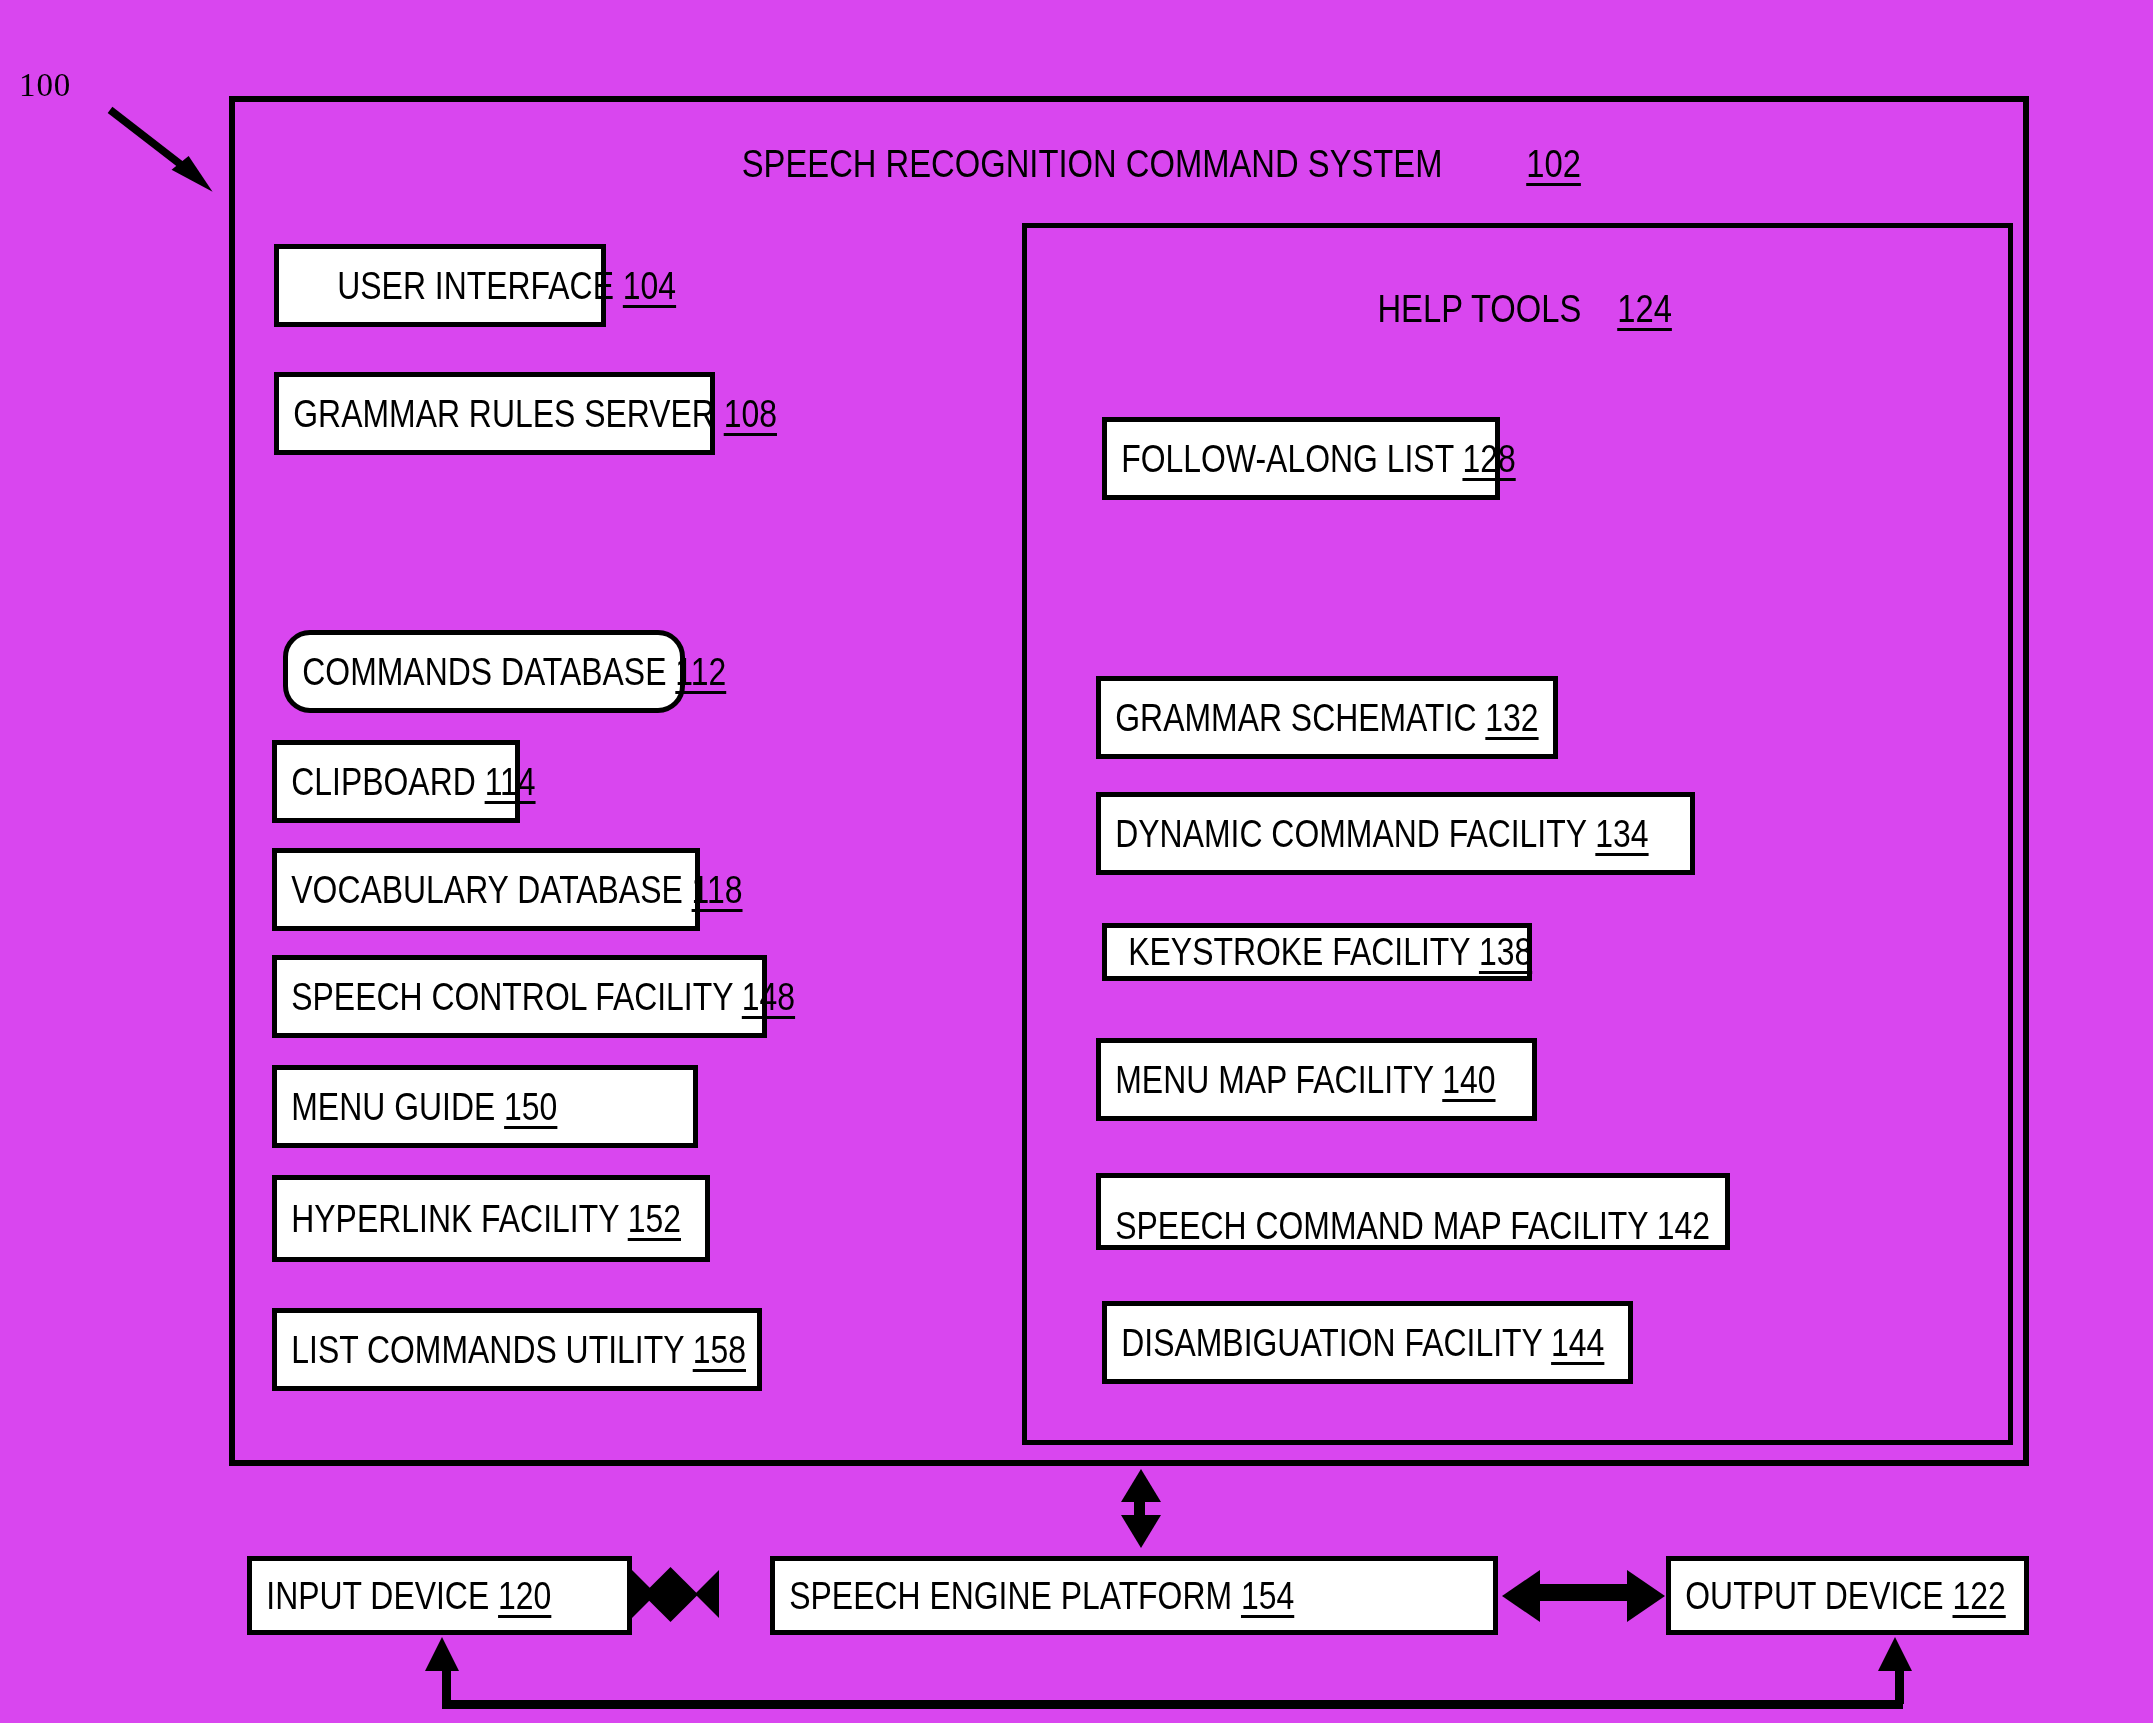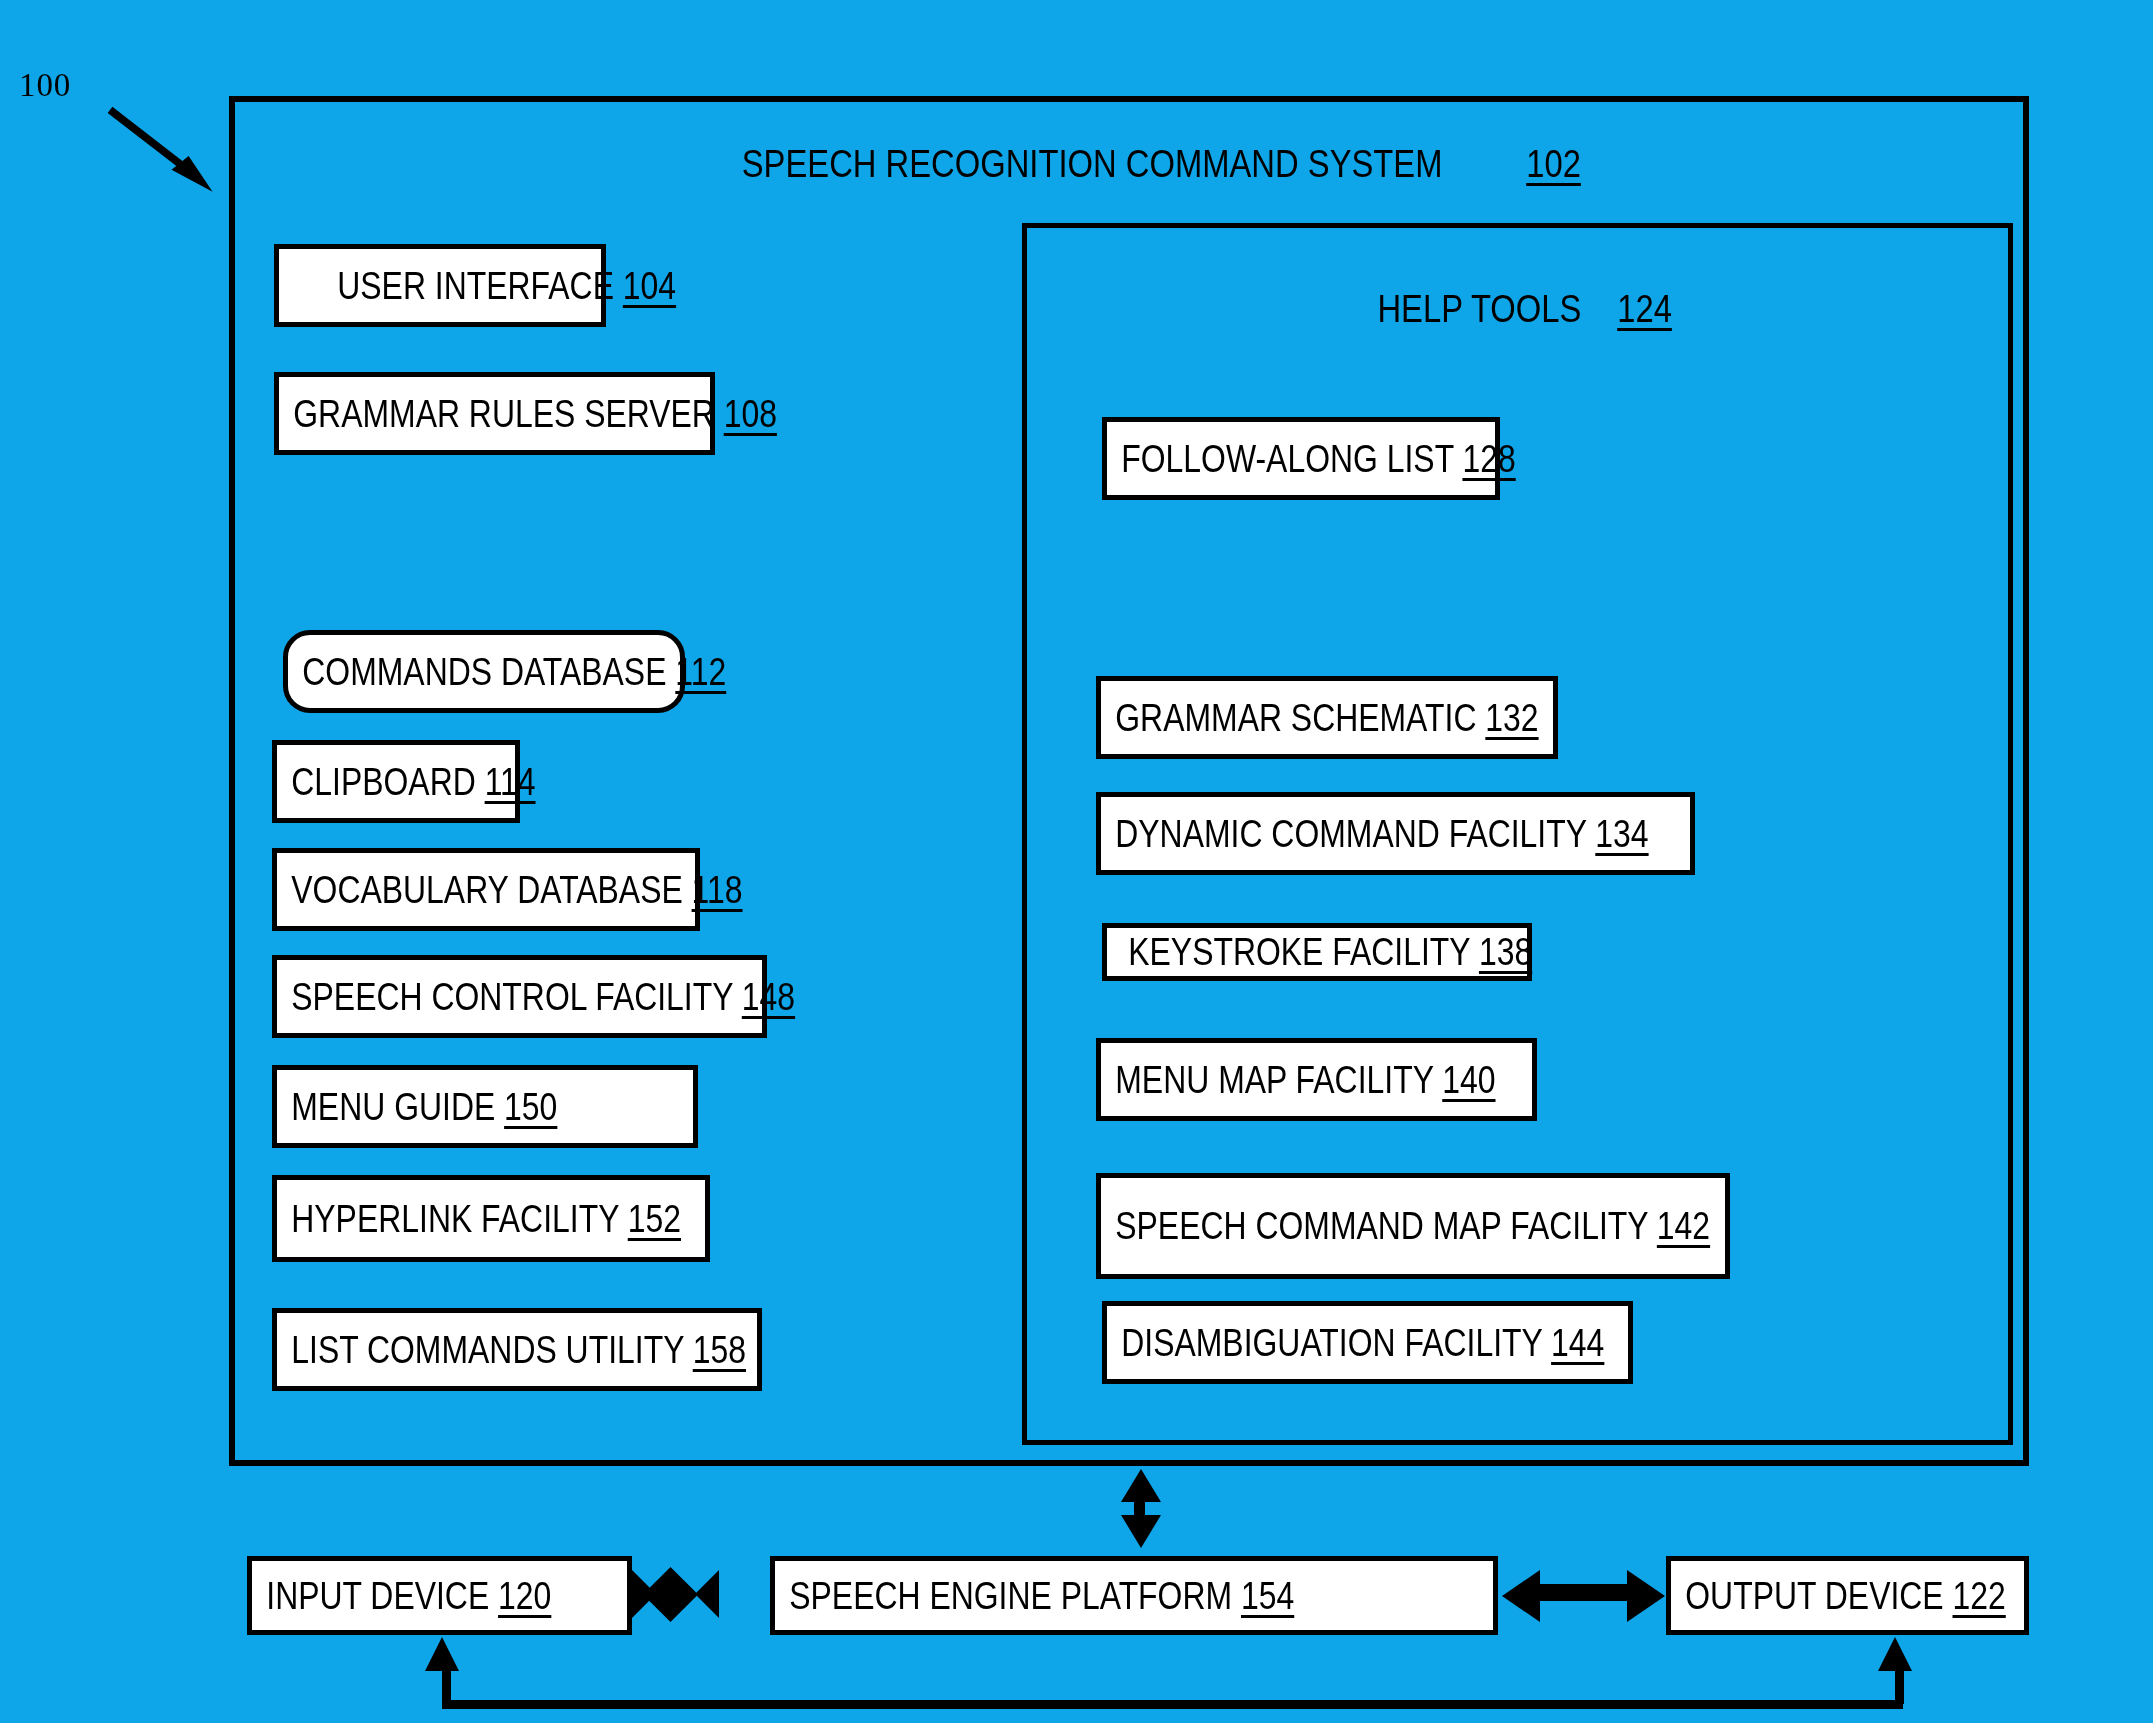--- a/index.html
+++ b/index.html
@@ -8,21 +8,21 @@
     padding: 0;
     background: #ffffff;
   }
   body {
     font-family: "Liberation Sans", sans-serif;
   }
   #canvas {
     position: relative;
     width: 2154px;
     height: 1723px;
-    background: #0ea5e9;
+    background: #d946ef;
     overflow: hidden;
   }
 
   
   .abs { position: absolute; }
 
   
   .ref-callout {
     font-family: "Liberation Serif", serif;
     font-size: 33px;
@@ -177,21 +177,21 @@
   </div>
 
   <div class="node" style="left:1102px; top:923px; width:430px; height:58px;padding-left:7px;">
     <span class="node-label"><span>KEYSTROKE FACILITY</span> <span class="num">138</span></span>
   </div>
 
   <div class="node" style="left:1096px; top:1038px; width:441px; height:83px;">
     <span class="node-label"><span>MENU MAP FACILITY</span> <span class="num">140</span></span>
   </div>
 
-  <div class="node" style="left:1096px; top:1173px; width:634px; height:106px;">
+  <div class="node" style="left:1096px; top:1173px; width:634px; height:77px;align-items:flex-end;">
     <span class="node-label"><span>SPEECH COMMAND MAP FACILITY</span> <span class="num">142</span></span>
   </div>
 
   <div class="node" style="left:1102px; top:1301px; width:531px; height:83px;">
     <span class="node-label"><span>DISAMBIGUATION FACILITY</span> <span class="num">144</span></span>
   </div>
 
   <div class="tri tri-up" style="left:1121px; top:1469px;"></div>
   <div class="vline" style="left:1134px; top:1500px; width:11px; height:19px;"></div>
   <div class="tri tri-down" style="left:1121px; top:1515px;"></div>

